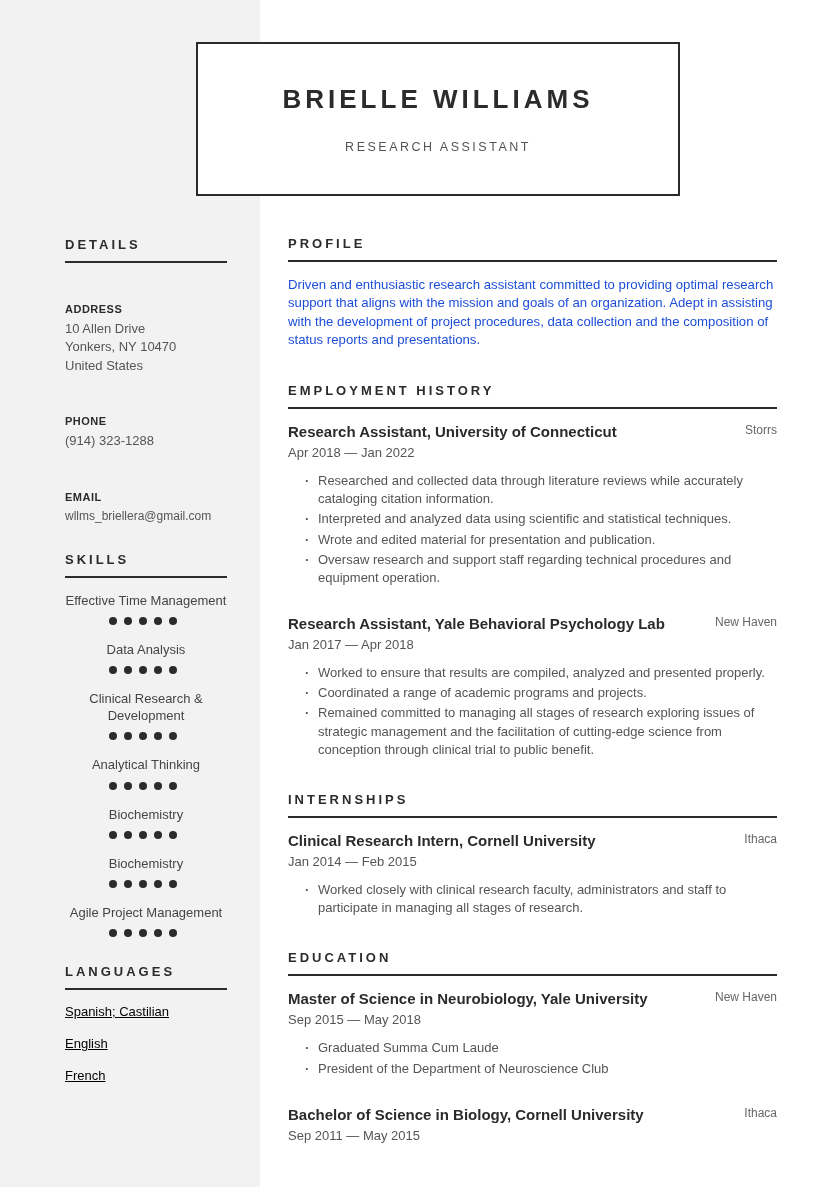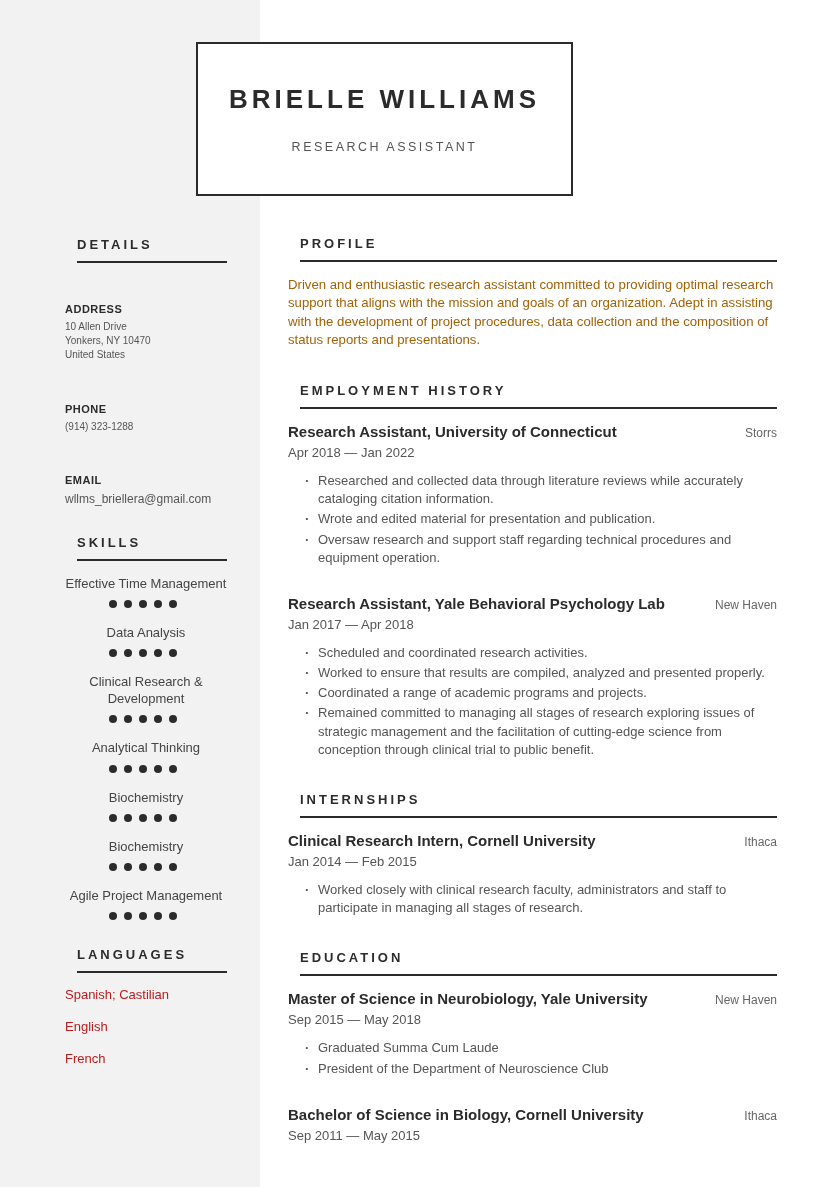--- a/index.html
+++ b/index.html
@@ -9,50 +9,50 @@
     font-family: "Liberation Sans", sans-serif; color: #2b2b2b; overflow: hidden;
     margin: 0 auto;
   }
   
   .sidebar {
     position: absolute; left: 0; top: 0; width: 260px; height: 100%;
     background: #f2f2f3; padding: 237px 33px 40px 65px;
   }
   .side-section { margin-bottom: 27px; }
   .sec-h {
-    margin: 0 0 14px 12px; font-size: 13px; font-weight: 700;
+    margin: 0 0 14px 0; font-size: 13px; font-weight: 700;
     letter-spacing: 3px; color: #2b2b2b; border-bottom: 2px solid #2b2b2b;
     padding-bottom: 9px;
   }
   .contact-group { margin-bottom: 17px; }
   .contact-group:last-child { margin-bottom: 0; }
   .contact-label { font-size: 11px; font-weight: 700; letter-spacing: 0.5px; color: #2b2b2b; margin-bottom: 5px; margin-top: 40px; }
-  .contact-line { font-size: 10px; color: #555555; line-height: 1.42; }
+  .contact-line { font-size: 13px; color: #555555; line-height: 1.42; }
   .email-line { font-size: 12px; }
   .skill { margin-bottom: 16px; text-align: center; }
   .skill-label { font-size: 13px; color: #454545; line-height: 1.32; margin-bottom: 7px; }
   .skill-dots { line-height: 8px; }
   .dot { display: inline-block; width: 8px; height: 8px; border-radius: 50%; background: #2b2b2b; margin-right: 7px; }
-  .lang-item { font-size: 13px; color: #b91c1c; margin-bottom: 17px; }
+  .lang-item { font-size: 13px; color: #000000; margin-bottom: 17px; text-decoration: underline; }
   
   .headerbox {
-    position: absolute; left: 196px; top: 42px; width: 377px; height: 154px;
+    position: absolute; left: 196px; top: 42px; width: 484px; height: 154px;
     background: #ffffff; border: 2px solid #2b2b2b;
     display: flex; flex-direction: column; align-items: center; justify-content: center;
     text-align: center; z-index: 2;
   }
   .name { margin: 0; font-size: 26px; font-weight: 700; letter-spacing: 4px; color: #2b2b2b; }
   .jobtitle { margin-top: 25px; font-size: 12.5px; letter-spacing: 2.5px; color: #555555; }
   
   .main { position: absolute; left: 288px; top: 236px; width: 489px; }
   .section { margin-bottom: 33px; }
-  .profile-text { margin: 0; font-size: 13.2px; line-height: 1.4; color: #a16207; }
+  .profile-text { margin: 0; font-size: 13.2px; line-height: 1.4; color: #1d4ed8; }
   .entry { margin-bottom: 28px; }
   .entry:last-child { margin-bottom: 0; }
-  .entry-head { display: flex; align-items: flex-end; }
+  .entry-head { display: flex; align-items: flex-start; }
   .entry-title { margin: 0; font-size: 15px; font-weight: 700; color: #2b2b2b; }
   .entry-location { margin-left: auto; font-size: 12px; color: #666666; padding-left: 12px; white-space: nowrap; }
   .entry-dates { margin-top: 5px; font-size: 13px; color: #555555; }
   .entry-bullets { margin: 12px 0 0 0; padding-left: 30px; list-style: none; }
   .entry-bullets li {
     position: relative; font-size: 13px; color: #555555; line-height: 1.4; margin-bottom: 2px;
   }
   .entry-bullets li::before { content: "\00B7"; position: absolute; left: -13px; color: #555555; font-weight: 700; }
 </style>
 </head>
@@ -149,33 +149,33 @@
       <h2 class="sec-h">EMPLOYMENT HISTORY</h2>
       <div id="employment-entries">
   <article class="entry">
     <div class="entry-head">
       <h3 class="entry-title">Research Assistant, University of Connecticut</h3>
       <span class="entry-location">Storrs</span>
     </div>
     <div class="entry-dates">Apr 2018 — Jan 2022</div>
     <ul class="entry-bullets">
               <li>Researched and collected data through literature reviews while accurately cataloging citation information.</li>
+              <li>Interpreted and analyzed data using scientific and statistical techniques.</li>
               <li>Wrote and edited material for presentation and publication.</li>
               <li>Oversaw research and support staff regarding technical procedures and equipment operation.</li>
             </ul>
   </article>
 
   <article class="entry">
     <div class="entry-head">
       <h3 class="entry-title">Research Assistant, Yale Behavioral Psychology Lab</h3>
       <span class="entry-location">New Haven</span>
     </div>
     <div class="entry-dates">Jan 2017 — Apr 2018</div>
     <ul class="entry-bullets">
-              <li>Scheduled and coordinated research activities.</li>
               <li>Worked to ensure that results are compiled, analyzed and presented properly.</li>
               <li>Coordinated a range of academic programs and projects.</li>
               <li>Remained committed to managing all stages of research exploring issues of strategic management and the facilitation of cutting-edge science from conception through clinical trial to public benefit.</li>
             </ul>
   </article>
 </div>
     </section>
 
     <section class="section">
       <h2 class="sec-h">INTERNSHIPS</h2>

